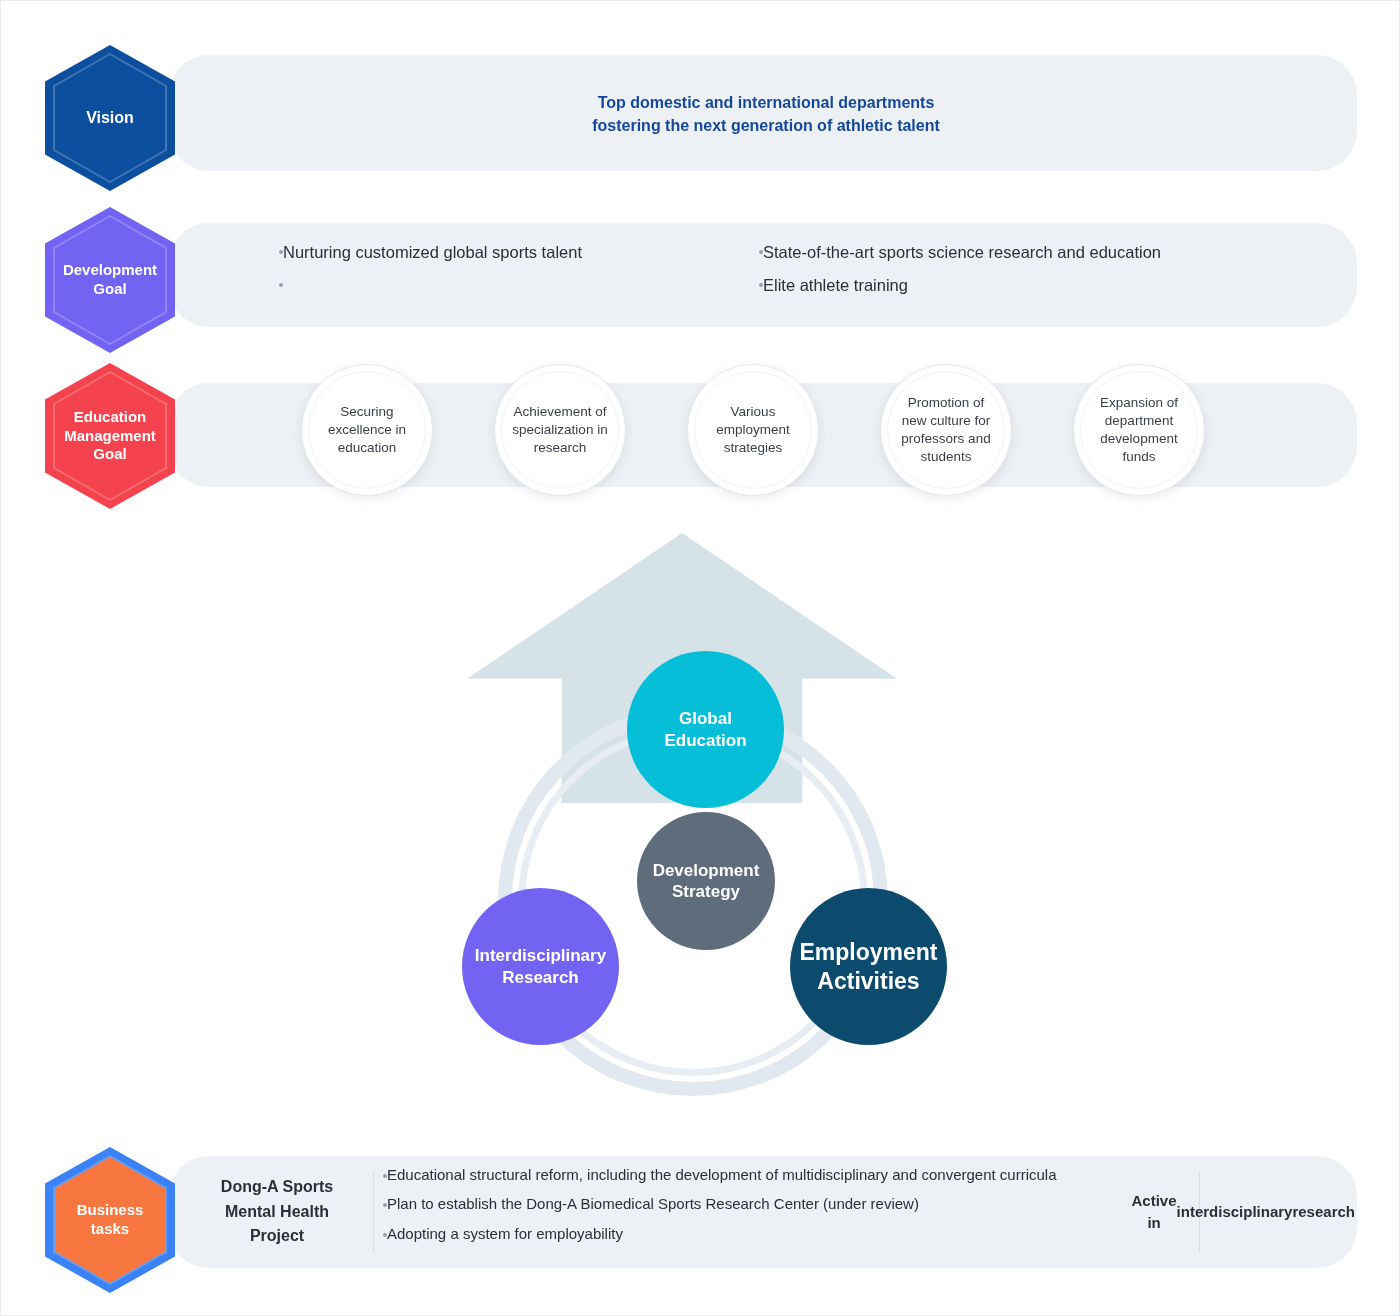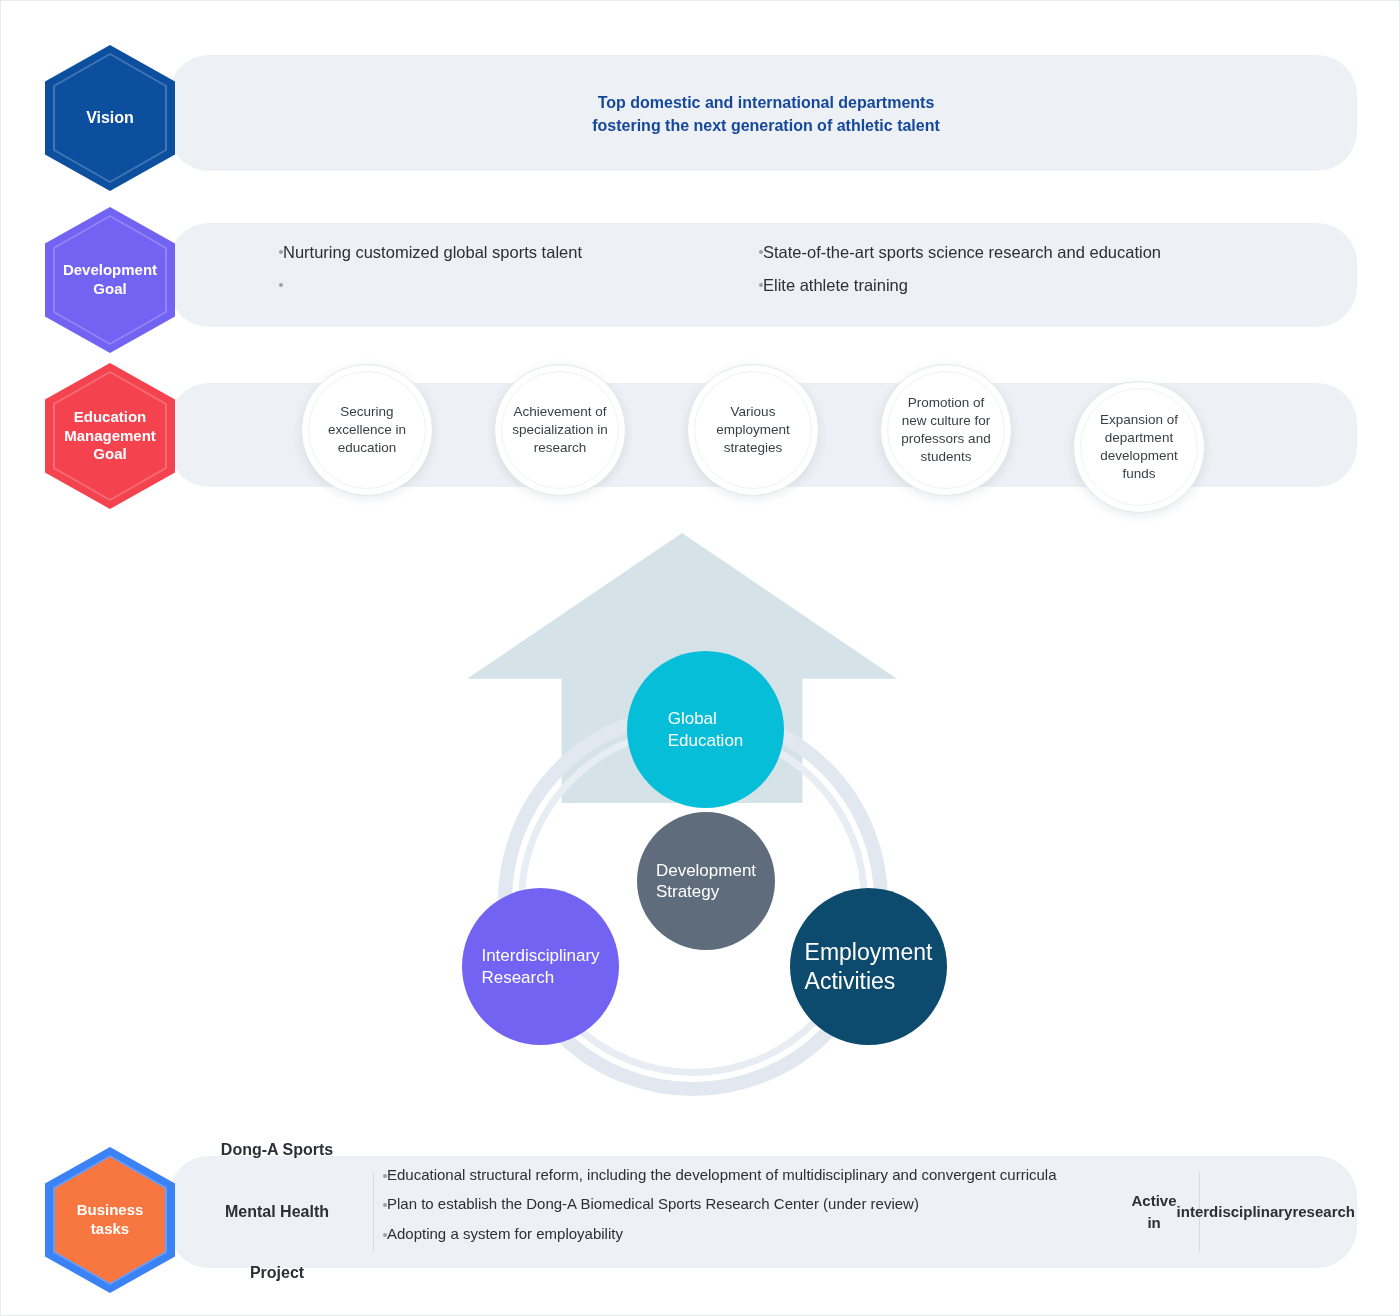--- a/index.html
+++ b/index.html
@@ -128,36 +128,36 @@
   #ring-inner {
     position: absolute; left: 77px; top: 205px; width: 350px; height: 350px;
     border-radius: 50%;
     border: 7px solid #e8edf3;
     box-sizing: border-box;
   }
   .node {
     position: absolute;
     border-radius: 50%;
     display: flex; align-items: center; justify-content: center;
-    color: #ffffff; font-weight: normal; 
+    color: #ffffff; font-weight: bold; text-align: center;
     line-height: 1.25;
   }
   #node-global { left: 186px; top: 130px; width: 157px; height: 157px; background: #07bed9; font-size: 17px; }
   #node-center { left: 196px; top: 291px; width: 138px; height: 138px; background: #5e6c7b; font-size: 17px; }
   #node-inter { left: 21px; top: 367px; width: 157px; height: 157px; background: #7263f3; font-size: 17px; }
   #node-employ { left: 349px; top: 367px; width: 157px; height: 157px; background: #0c4a6e; font-size: 23px; }
 
   
   #biz-hex { left: 44px; top: 1146px; width: 130px; height: 146px; background: #3b82f6; font-size: 15px; }
   #biz-hex .hexinner2 { background: #f8763f; }
   #biz-band { left: 168px; top: 1155px; width: 1188px; height: 112px; }
   #biz-title {
     position: absolute; left: 186px; top: 1165px; width: 180px; height: 92px;
     display: flex; flex-direction: column; align-items: center; justify-content: center;
-    font-size: 16px; font-weight: bold; color: #2b2f36; line-height: 1.55; text-align: center; gap: 37px;
+    font-size: 16px; font-weight: bold; color: #2b2f36; line-height: 1.55; text-align: center;
   }
   .vdiv { position: absolute; width: 1px; background: #d6dbe2; }
   #biz-div-1 { left: 372px; top: 1172px; height: 78px; }
   #biz-div-2 { left: 1198px; top: 1172px; height: 78px; }
   #biz-list { position: absolute; left: 382px; top: 1164px; width: 800px; }
   #biz-list .bullet-row { font-size: 15px; margin-bottom: 9px; }
   #biz-right {
     position: absolute; left: 1206px; top: 1165px; width: 148px; height: 92px;
     display: flex; flex-direction: row; align-items: center; justify-content: flex-end;
     font-size: 15px; font-weight: bold; color: #2b2f36; line-height: 1.5; text-align: center;
@@ -239,21 +239,21 @@
   <div class="edu-circle" style="left:686px; top:363px;">
     <div class="inner">
       <span>Various employment strategies</span>
     </div>
   </div>
   <div class="edu-circle" style="left:879px; top:363px;">
     <div class="inner">
       <span>Promotion of new culture for professors and students</span>
     </div>
   </div>
-  <div class="edu-circle" style="left:1072px; top:380px;">
+  <div class="edu-circle" style="left:1072px; top:363px;">
     <div class="inner">
       <span>Expansion of department development funds</span>
     </div>
   </div>
 
   <div id="strategy">
     <div id="arrow-shape"></div>
     <div id="ring-outer"></div>
     <div id="ring-inner"></div>
 

